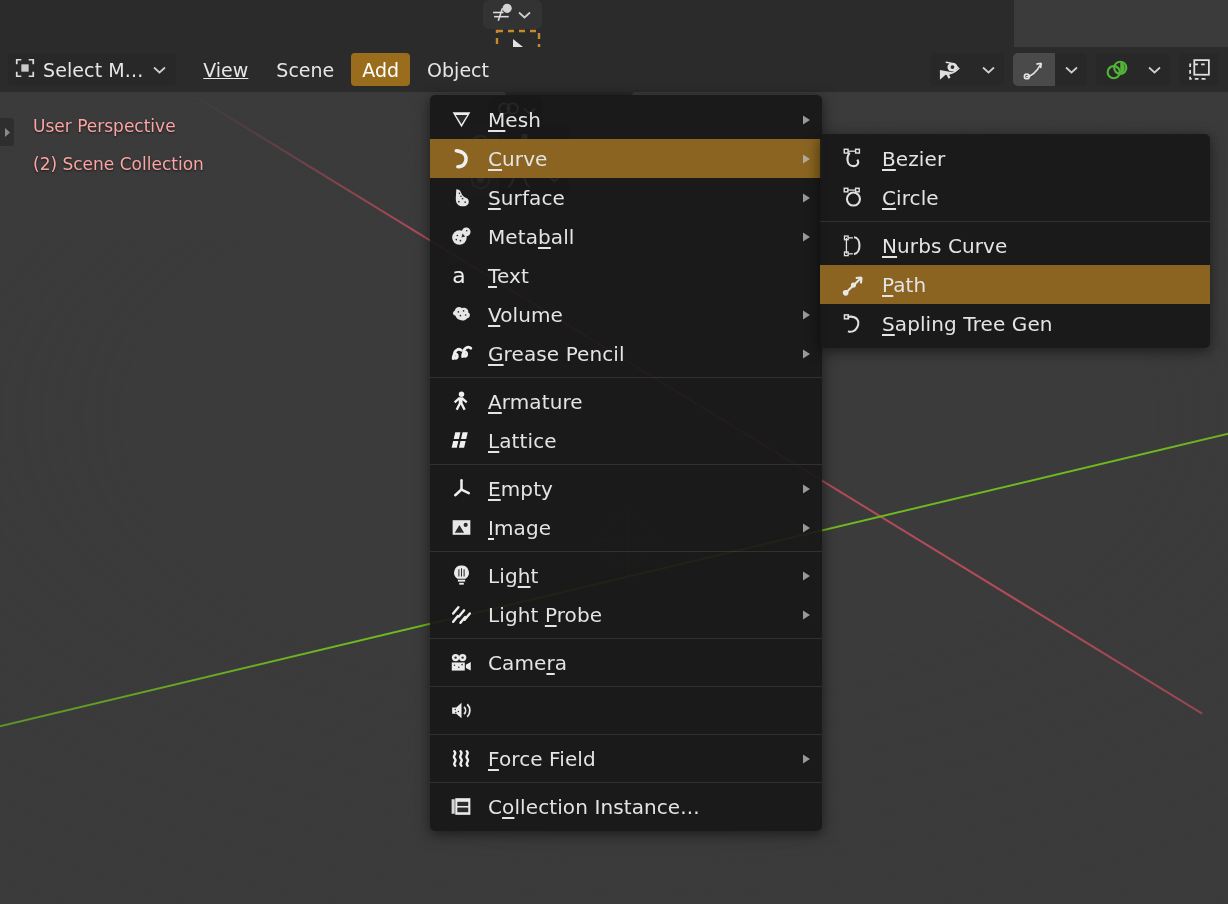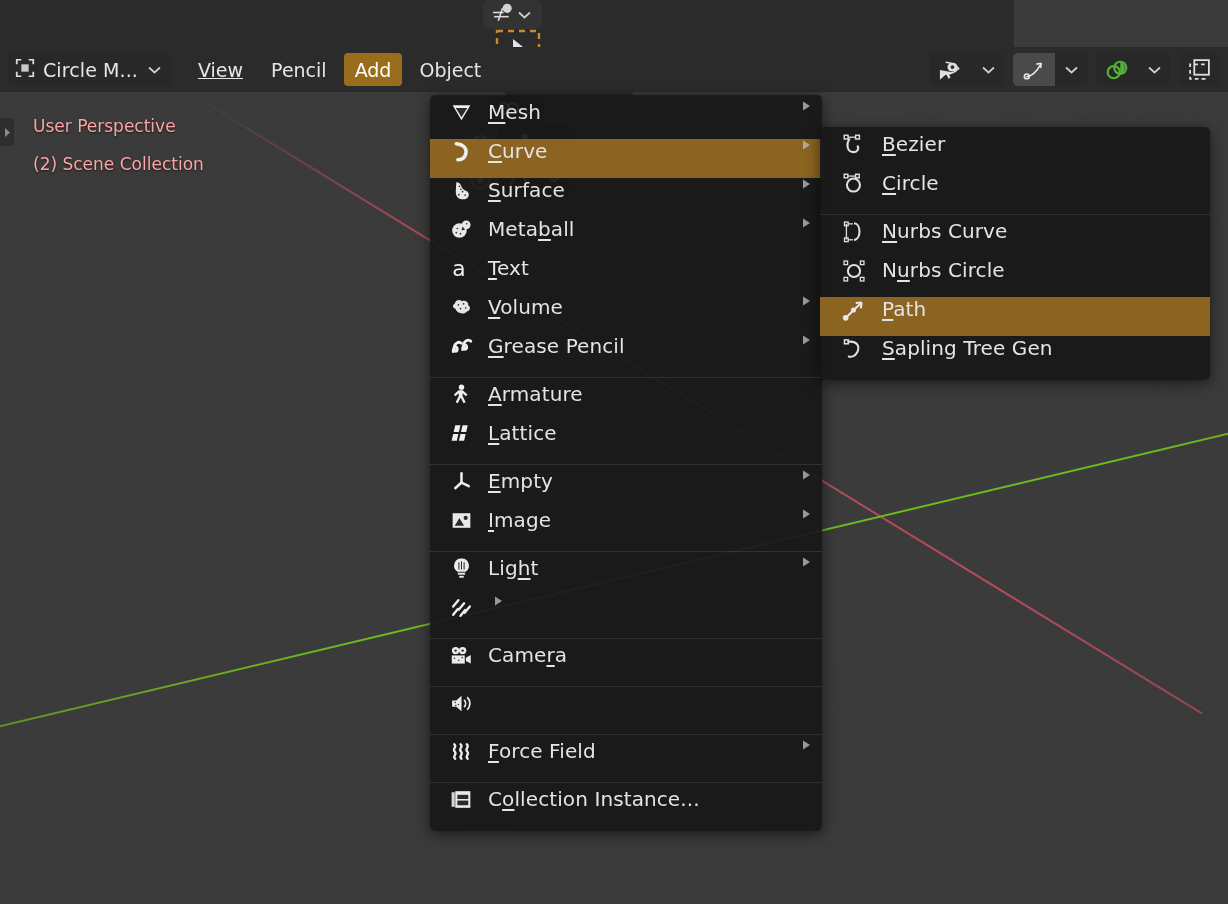--- a/index.html
+++ b/index.html
@@ -131,24 +131,24 @@
 
   
   .menu{
     position:absolute; z-index:40;
     background:rgba(24,24,24,.93);
     border-radius:5px;
     box-shadow:0 3px 14px rgba(0,0,0,.55);
     padding:5px 0;
   }
   #add-menu{ left:430px; top:95px; width:392px; }
-  #curve-submenu{ left:820px; top:127px; width:390px; }
+  #curve-submenu{ left:820px; top:134px; width:390px; }
 
   .mi{
-    display:flex; align-items:flex-start; height:39px; padding:0 10px 0 14px;
+    display:flex; align-items:center; height:39px; padding:0 10px 0 14px;
     color:#e4e4e4; font-size:20px; position:relative;
   }
   .mi.hl{ background:#8a6420; }
   .mi .mi-ico{
     width:34px; min-width:34px; display:flex; align-items:center; justify-content:center;
     margin-right:10px;
   }
   .mi .mi-lbl{ flex:1; white-space:nowrap; letter-spacing:.1px; }
   .mi .mi-lbl u{ text-decoration:underline; text-underline-offset:3px; }
   .mi .mi-arrow{ width:16px; display:flex; align-items:center; justify-content:flex-end; opacity:.78; }
@@ -318,30 +318,30 @@
 
 <div id="editor-header">
 
   <div class="mode-pill">
     <span>
       <svg width="22" height="22" viewBox="0 0 24 24" fill="none" stroke="#dcdcdc" stroke-width="1.9">
         <path d="M3 8 V3 H8 M16 3 H21 V8 M21 16 V21 H16 M8 21 H3 V16"></path>
         <rect x="8" y="8" width="8" height="8" fill="#c9c9c9" stroke="none"></rect>
       </svg>
     </span>
-    <span class="label-txt">Circle M...</span>
+    <span class="label-txt">Select M...</span>
     <span class="chev">
       <svg width="13" height="8" viewBox="0 0 13 8">
           <path d="M1 1.5 L6.5 6.5 L12 1.5" stroke="#cfcfcf" stroke-width="1.7" fill="none"></path>
         </svg>
     </span>
   </div>
 
   <div class="menu-btn" style="margin-left:16px;text-decoration:underline;">View</div>
-  <div class="menu-btn">Pencil</div>
+  <div class="menu-btn">Scene</div>
   <div class="menu-btn active">Add</div>
   <div class="menu-btn">Object</div>
 
   <div class="hdr-right">
     <div class="hdr-pill">
       <div class="ipart">
         <svg width="27" height="22" viewBox="0 0 28 22" fill="none" stroke="#e0e0e0" stroke-width="1.6">
           <path d="M8 3 C13 3 18 6 21.5 9.5 C18 13 13 15.5 8 15.5" fill="none"></path>
           <ellipse cx="15" cy="8" rx="5.3" ry="4.6" fill="#e0e0e0" stroke="none"></ellipse>
           <circle cx="15" cy="8" r="2" fill="#2b2b2b" stroke="none"></circle>
@@ -581,20 +581,21 @@
     <div class="mi">
       <span class="mi-ico">
         <svg width="25" height="25" viewBox="0 0 24 24" stroke="#efefef" stroke-width="2.3" stroke-linecap="round">
           <path d="M4 11 L9 5"></path>
           <path d="M9.5 14 L14.5 8"></path>
           <path d="M15 17 L20 11"></path>
           <path d="M4 19 L8.5 13.5"></path>
           <path d="M11 20 L15.5 14.5"></path>
         </svg>
       </span>
+      <span class="mi-lbl">Light <u>P</u>robe</span>
       <span class="mi-arrow">
         <svg width="11" height="12" viewBox="0 0 11 12">
           <path d="M2 1.5 L9 6 L2 10.5 Z" fill="#bdbdbd"></path>
         </svg>
       </span>
     </div>
     <div class="sep"></div>
     <div class="mi">
       <span class="mi-ico">
         <svg width="26" height="26" viewBox="0 0 24 24">
@@ -694,33 +695,20 @@
           <path d="M5 4.5 V19" stroke-width="1.2"></path>
           <rect x="3.2" y="2.8" width="3.4" height="3.4" stroke-width="1.2"></rect>
           <rect x="3.2" y="17.5" width="3.4" height="3.4" stroke-width="1.2"></rect>
           <path d="M6.6 4.5 H11" stroke-width="1.2"></path>
           <path d="M6.6 19.2 H11" stroke-width="1.2"></path>
         </svg>
       </span>
       <span class="mi-lbl"><u>N</u>urbs Curve</span>
       <span class="mi-arrow"></span>
     </div>
-    <div class="mi">
-      <span class="mi-ico">
-        <svg width="26" height="26" viewBox="0 0 24 24" fill="none" stroke="#e0e0e0" stroke-width="1.9">
-          <circle cx="12" cy="12" r="5.6"></circle>
-          <rect x="2.8" y="2.8" width="3.3" height="3.3" stroke-width="1.2"></rect>
-          <rect x="17.9" y="2.8" width="3.3" height="3.3" stroke-width="1.2"></rect>
-          <rect x="2.8" y="17.9" width="3.3" height="3.3" stroke-width="1.2"></rect>
-          <rect x="17.9" y="17.9" width="3.3" height="3.3" stroke-width="1.2"></rect>
-        </svg>
-      </span>
-      <span class="mi-lbl">N<u>u</u>rbs Circle</span>
-      <span class="mi-arrow"></span>
-    </div>
     <div class="mi hl">
       <span class="mi-ico">
         <svg width="26" height="26" viewBox="0 0 24 24" fill="none" stroke="#e8e8e8" stroke-width="1.9">
           <path d="M3.5 20 L19 5"></path>
           <path d="M19 5 L13.6 5.6 M19 5 L18.4 10.4"></path>
           <circle cx="4.3" cy="19.2" r="1.7"></circle>
           <circle cx="11.5" cy="12" r="1.4"></circle>
         </svg>
       </span>
       <span class="mi-lbl"><u>P</u>ath</span>

